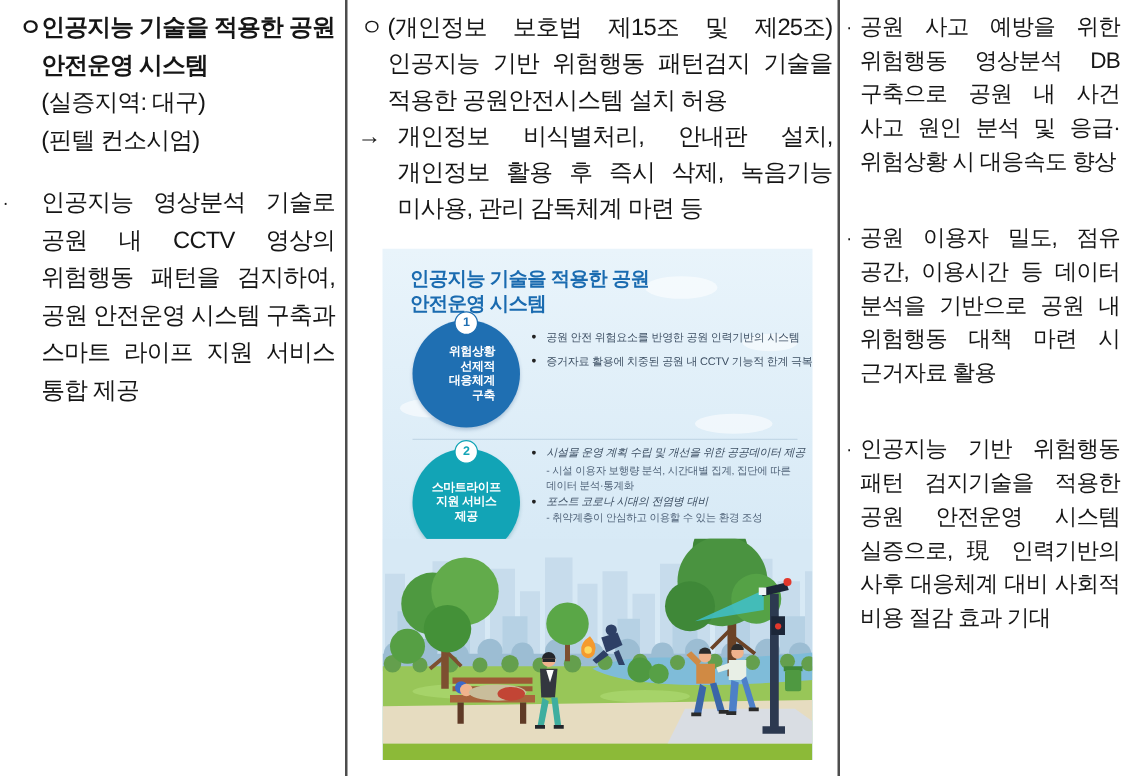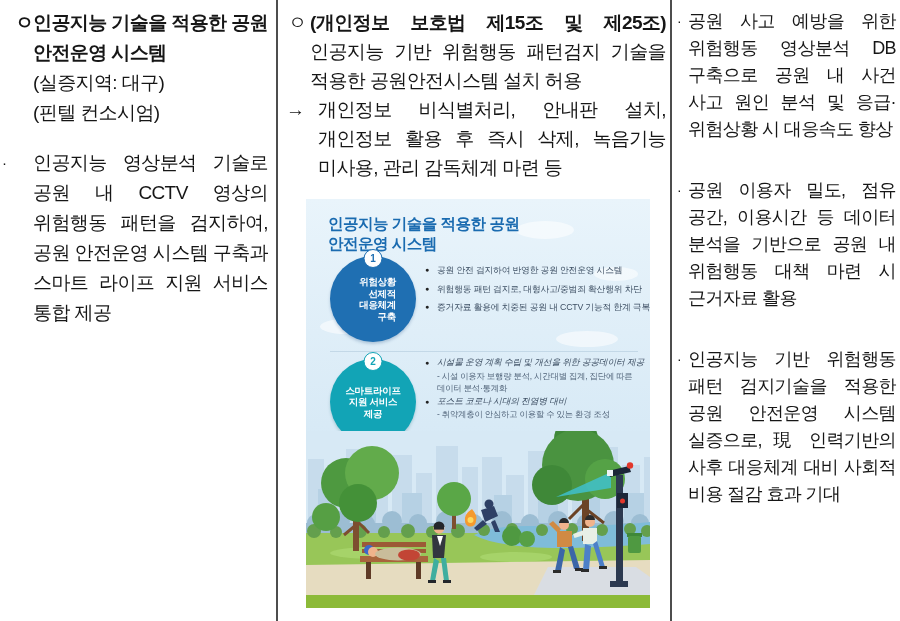--- a/index.html
+++ b/index.html
@@ -21,21 +21,21 @@
   .hang .marker { position:absolute; top:0; }
 
   .left-head { padding-left:18px; font-weight:700; }
   .left-head .marker { left:0; font-weight:700; }
   .left-sub { padding-left:18px; }
   .left-bullet { padding-left:18px; margin-top:20px; }
   .left-bullet .marker { left:-13px; font-size:15px; }
 
   .mid-head { padding-left:24px; }
   .mid-head .marker { left:2px; }
-  .mid-head .bold { font-weight:700; }
+  .mid-head .bold { font-weight:400; }
   .mid-arrow { padding-left:32px; }
   .mid-arrow .marker { left:0px; }
 
   .right-bullet { padding-left:0; margin-bottom:34px; }
   .right-bullet .marker { left:-11px; font-size:14px; }
 
   
   .ig {
     position:relative; width:344px; height:409px; margin:17px 0 0 20px;
     background:linear-gradient(180deg,#e9f4fb 0%,#d8eaf6 55%,#cfe5f4 100%);
@@ -122,25 +122,21 @@
 
       <div class="ig-title">인공지능 기술을 적용한 공원 안전운영 시스템</div>
 
       <div class="ig-circle circle-1">
         <span class="ig-badge">1</span>
         <span class="clabel">위험상황 선제적 대응체계 구축</span>
       </div>
       <div class="ig-list1">
         <div class="ig-li">
           <span class="ldot">●</span>
-          <span>공원 안전 검지하여 반영한 공원 안전운영 시스템</span>
-        </div>
-        <div class="ig-li">
-          <span class="ldot">●</span>
-          <span>위험행동 패턴 검지로, 대형사고/중범죄 확산행위 차단</span>
+          <span>공원 안전 위험요소를 반영한 공원 인력기반의 시스템</span>
         </div>
         <div class="ig-li">
           <span class="ldot">●</span>
           <span>증거자료 활용에 치중된 공원 내 CCTV 기능적 한계 극복</span>
         </div>
       </div>
 
       <div class="ig-divider"></div>
 
       <div class="ig-circle circle-2">

